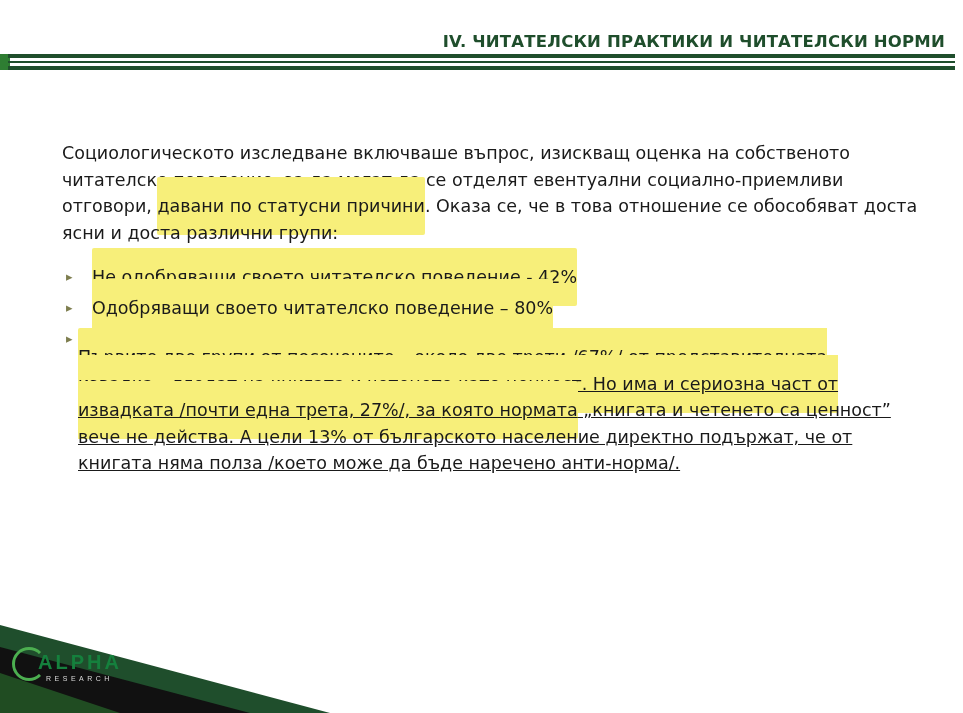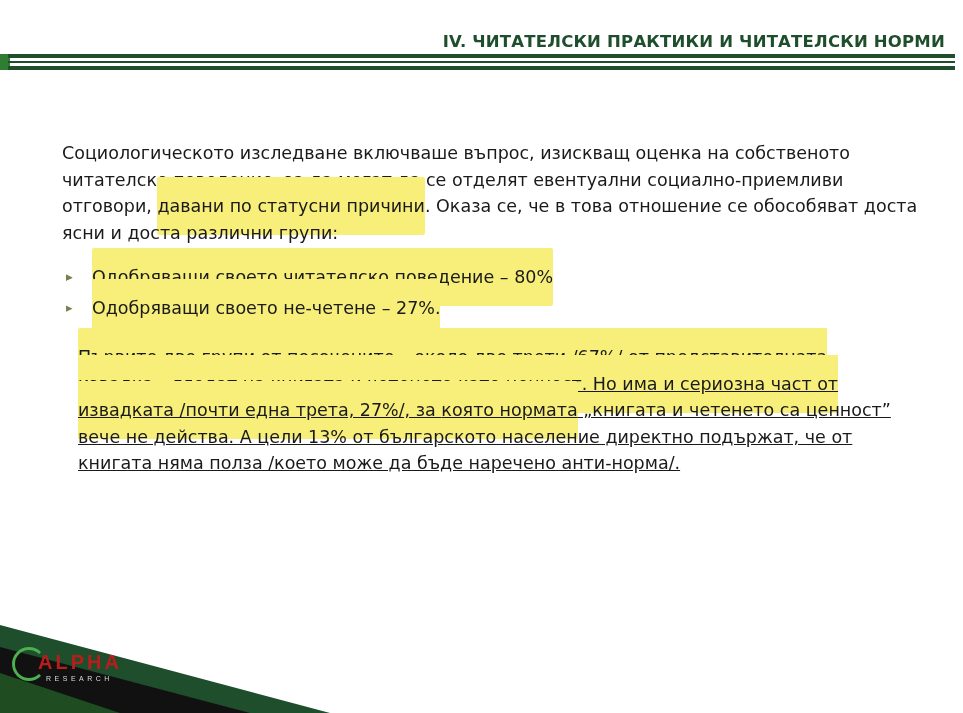--- a/index.html
+++ b/index.html
@@ -143,21 +143,21 @@
     border-right-color: transparent;
     box-sizing: border-box;
   }
   .logo .logo-text {
     position: absolute;
     left: 26px;
     top: 6px;
     font-size: 20px;
     font-weight: bold;
     letter-spacing: 3px;
-    color: #b91c1c;
+    color: #15803d;
     font-family: "Liberation Sans", sans-serif;
   }
   .logo .logo-sub {
     position: absolute;
     left: 34px;
     top: 30px;
     font-size: 7px;
     letter-spacing: 3.5px;
     color: #dcdcdc;
     font-family: "Liberation Sans", sans-serif;
@@ -178,28 +178,28 @@
     <div class="rule r3"></div>
   </div>
 
   <div class="content">
 
     <p class="para"><span>Социологическото изследване включваше въпрос, изискващ оценка на собственото читателско поведение, за да могат да се отделят евентуални социално-приемливи отговори, </span><span class="hl">давани по статусни причини</span><span>. Оказа се, че в това отношение се обособяват доста ясни и доста различни групи:</span></p>
 
     <ul class="bullets">
       <li>
         <span class="bul">▸</span>
+        <span class="hl">Не одобряващи своето читателско поведение  - 42%</span>
       </li>
       <li>
         <span class="bul">▸</span>
         <span class="hl">Одобряващи своето читателско поведение – 80%</span>
       </li>
       <li>
         <span class="bul">▸</span>
-        <span class="hl">Одобряващи своето не-четене – 27%.</span>
       </li>
     </ul>
 
     <p class="para-final"><span class="hl">Първите две групи от посочените – около две трети /67%/ от представителната извадка – гледат на книгата и четенето като ценност. Но има и сериозна част от извадката /почти една трета, 27%/, за </span><span class="hl">която нормата</span><span> „книгата и четенето са ценност” вече не действа. А цели 13% от българското население директно подържат, че от книгата няма полза /което може да бъде наречено анти-норма/.</span></p>
 
   </div>
 
   <div class="corner">
     <svg width="330" height="112" viewBox="0 0 330 112">
       <polygon points="0,24 330,112 0,112" fill="#1F4E2C"></polygon>

